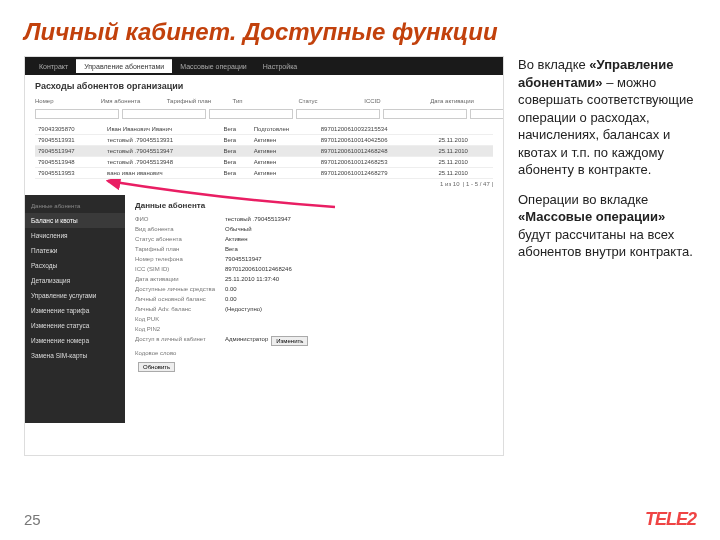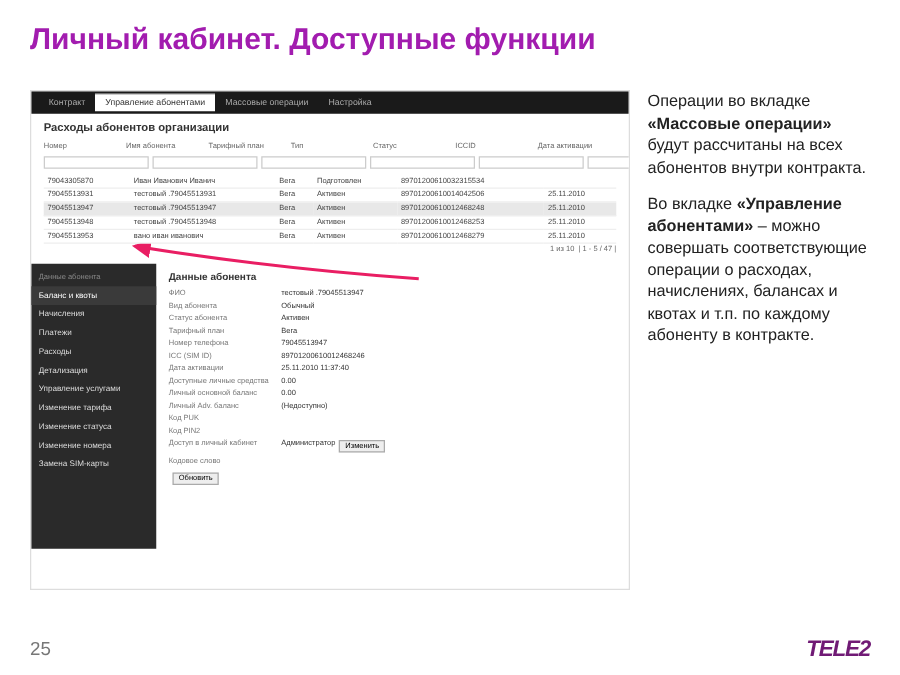--- a/index.html
+++ b/index.html
@@ -1,18 +1,18 @@
 <!DOCTYPE html>
 <html><head>
 <meta charset="utf-8">
 <style>
   * { margin:0; padding:0; box-sizing:border-box; }
   body { width:720px; height:540px; font-family:Arial,sans-serif; background:#fff; position:relative; }
   .slide { padding:18px 24px 0 24px; }
-  .title { font-size:24px; font-weight:bold; color:#a21caf; margin-bottom:26px; }
+  .title { font-size:24px; font-weight:bold; color:#c2410c; margin-bottom:10px;font-style:italic; }
   .content { display:flex; gap:14px; }
   .screenshot { width:480px; height:400px; background:#fff; border:1px solid #ddd; font-size:7px; color:#333; position:relative; overflow:hidden; }
   .topbar { background:#1a1a1a; height:18px; display:flex; align-items:center; padding:0 6px; }
   .tab { padding:3px 8px; color:#aaa; font-size:7px; }
   .tab.active { background:#fff; color:#333; border-top:1px solid #ccc; }
   .section-title { padding:6px 10px 4px; font-size:9px; font-weight:bold; color:#333; }
   .filters { display:flex; gap:3px; padding:3px 10px; font-size:6px; color:#666; }
   .filters span { flex:1; }
   .search-row { display:flex; gap:3px; padding:2px 10px 5px; }
   .search-row input { flex:1; border:1px solid #ccc; height:10px; font-size:6px; padding:0 2px; }
@@ -28,21 +28,21 @@
   .details { flex:1; padding:6px 10px; }
   .details-title { font-size:8px; font-weight:bold; margin-bottom:4px; }
   .field-row { display:flex; font-size:6px; padding:2px 0; }
   .field-row .lbl { width:90px; color:#777; }
   .field-row .val { color:#333; }
   .btn-small { border:1px solid #aaa; background:#eee; font-size:6px; padding:1px 4px; margin-left:3px; cursor:pointer; }
   .pager { text-align:right; font-size:6px; color:#666; padding:2px 10px; }
   .side-text { flex:1; font-size:13px; color:#222; line-height:1.35; }
   .side-text p { margin-bottom:12px; }
   .pagenum { position:absolute; left:24px; bottom:12px; font-size:15px; color:#777; }
-  .logo { position:absolute; right:24px; bottom:10px; font-size:18px; font-weight:900; color:#701a75; letter-spacing:-1px; font-style:italic; }
+  .logo { position:absolute; right:24px; bottom:10px; font-size:18px; font-weight:900; color:#ef4444; letter-spacing:-1px; font-style:italic; }
 </style>
 </head>
 <body>
 
 <div class="slide">
   <div class="title">Личный кабинет. Доступные функции</div>
   <div class="content">
     <div class="screenshot">
       <div class="topbar">
         <div class="tab">Контракт</div>
@@ -193,19 +193,19 @@
             </div>
           <div class="field-row">
               <span class="lbl">Кодовое слово</span>
               <span class="val"></span>
             </div>
           <div style="margin-top:4px"><button class="btn-small">Обновить</button></div>
         </div>
       </div>
     </div>
     <div class="side-text">
+      <p><span>Во вкладке </span><b>«Управление абонентами»</b><span> – можно совершать соответствующие операции о расходах, начислениях, балансах и квотах и т.п. по каждому абоненту в контракте.</span></p>
       <p><span>Операции во вкладке </span><b>«Массовые операции»</b><span> будут рассчитаны на всех абонентов внутри контракта.</span></p>
-      <p><span>Во вкладке </span><b>«Управление абонентами»</b><span> – можно совершать соответствующие операции о расходах, начислениях, балансах и квотах и т.п. по каждому абоненту в контракте.</span></p>
     </div>
   </div>
 </div>
 <div class="pagenum">25</div>
 <div class="logo">TELE2</div>
 
 </body></html>

